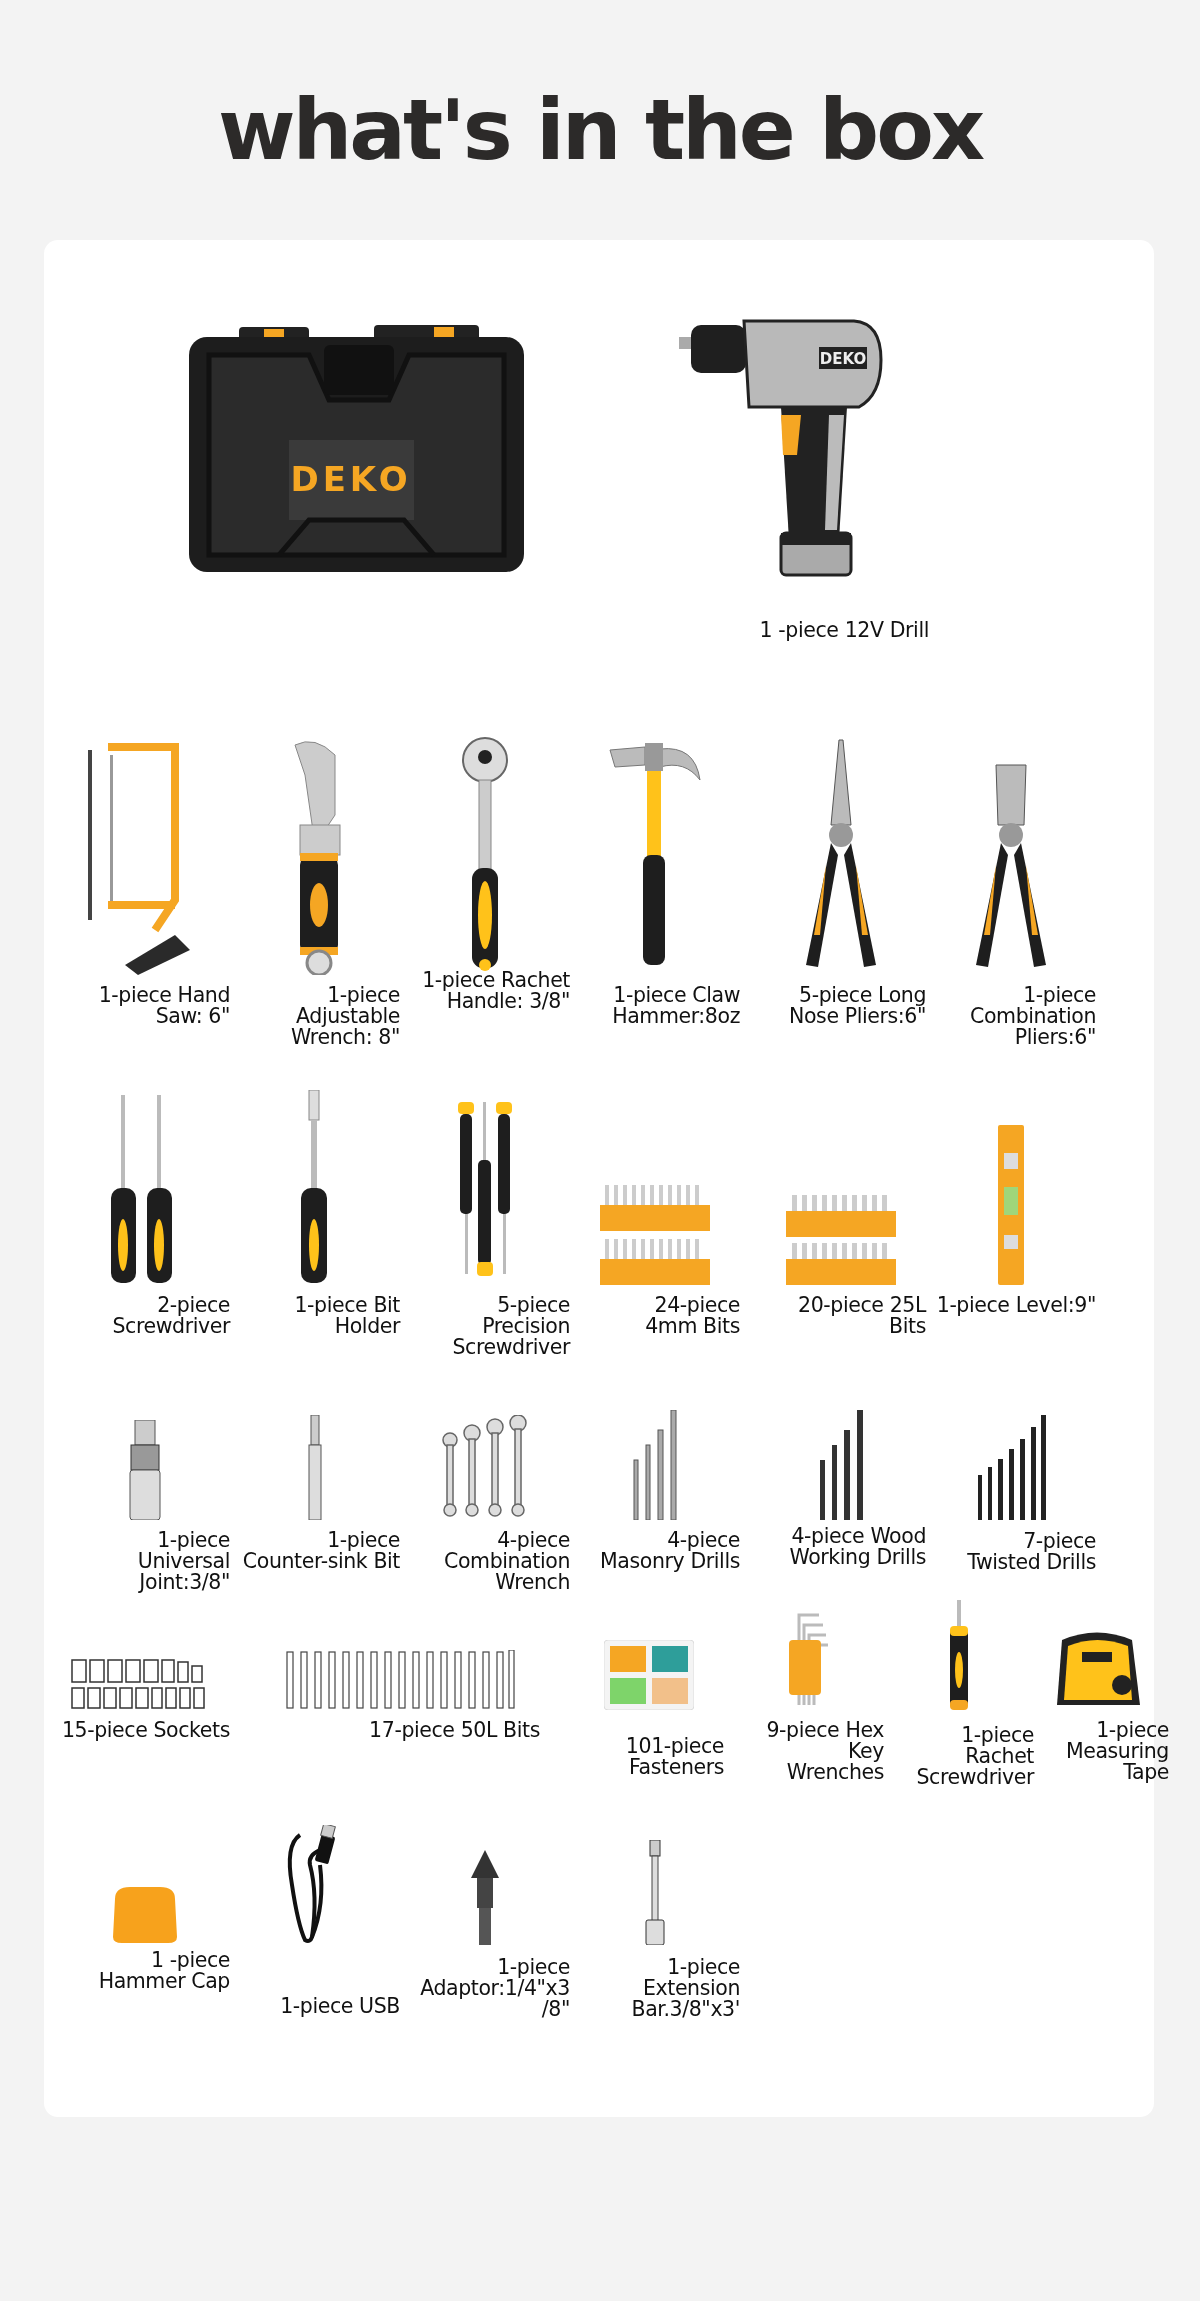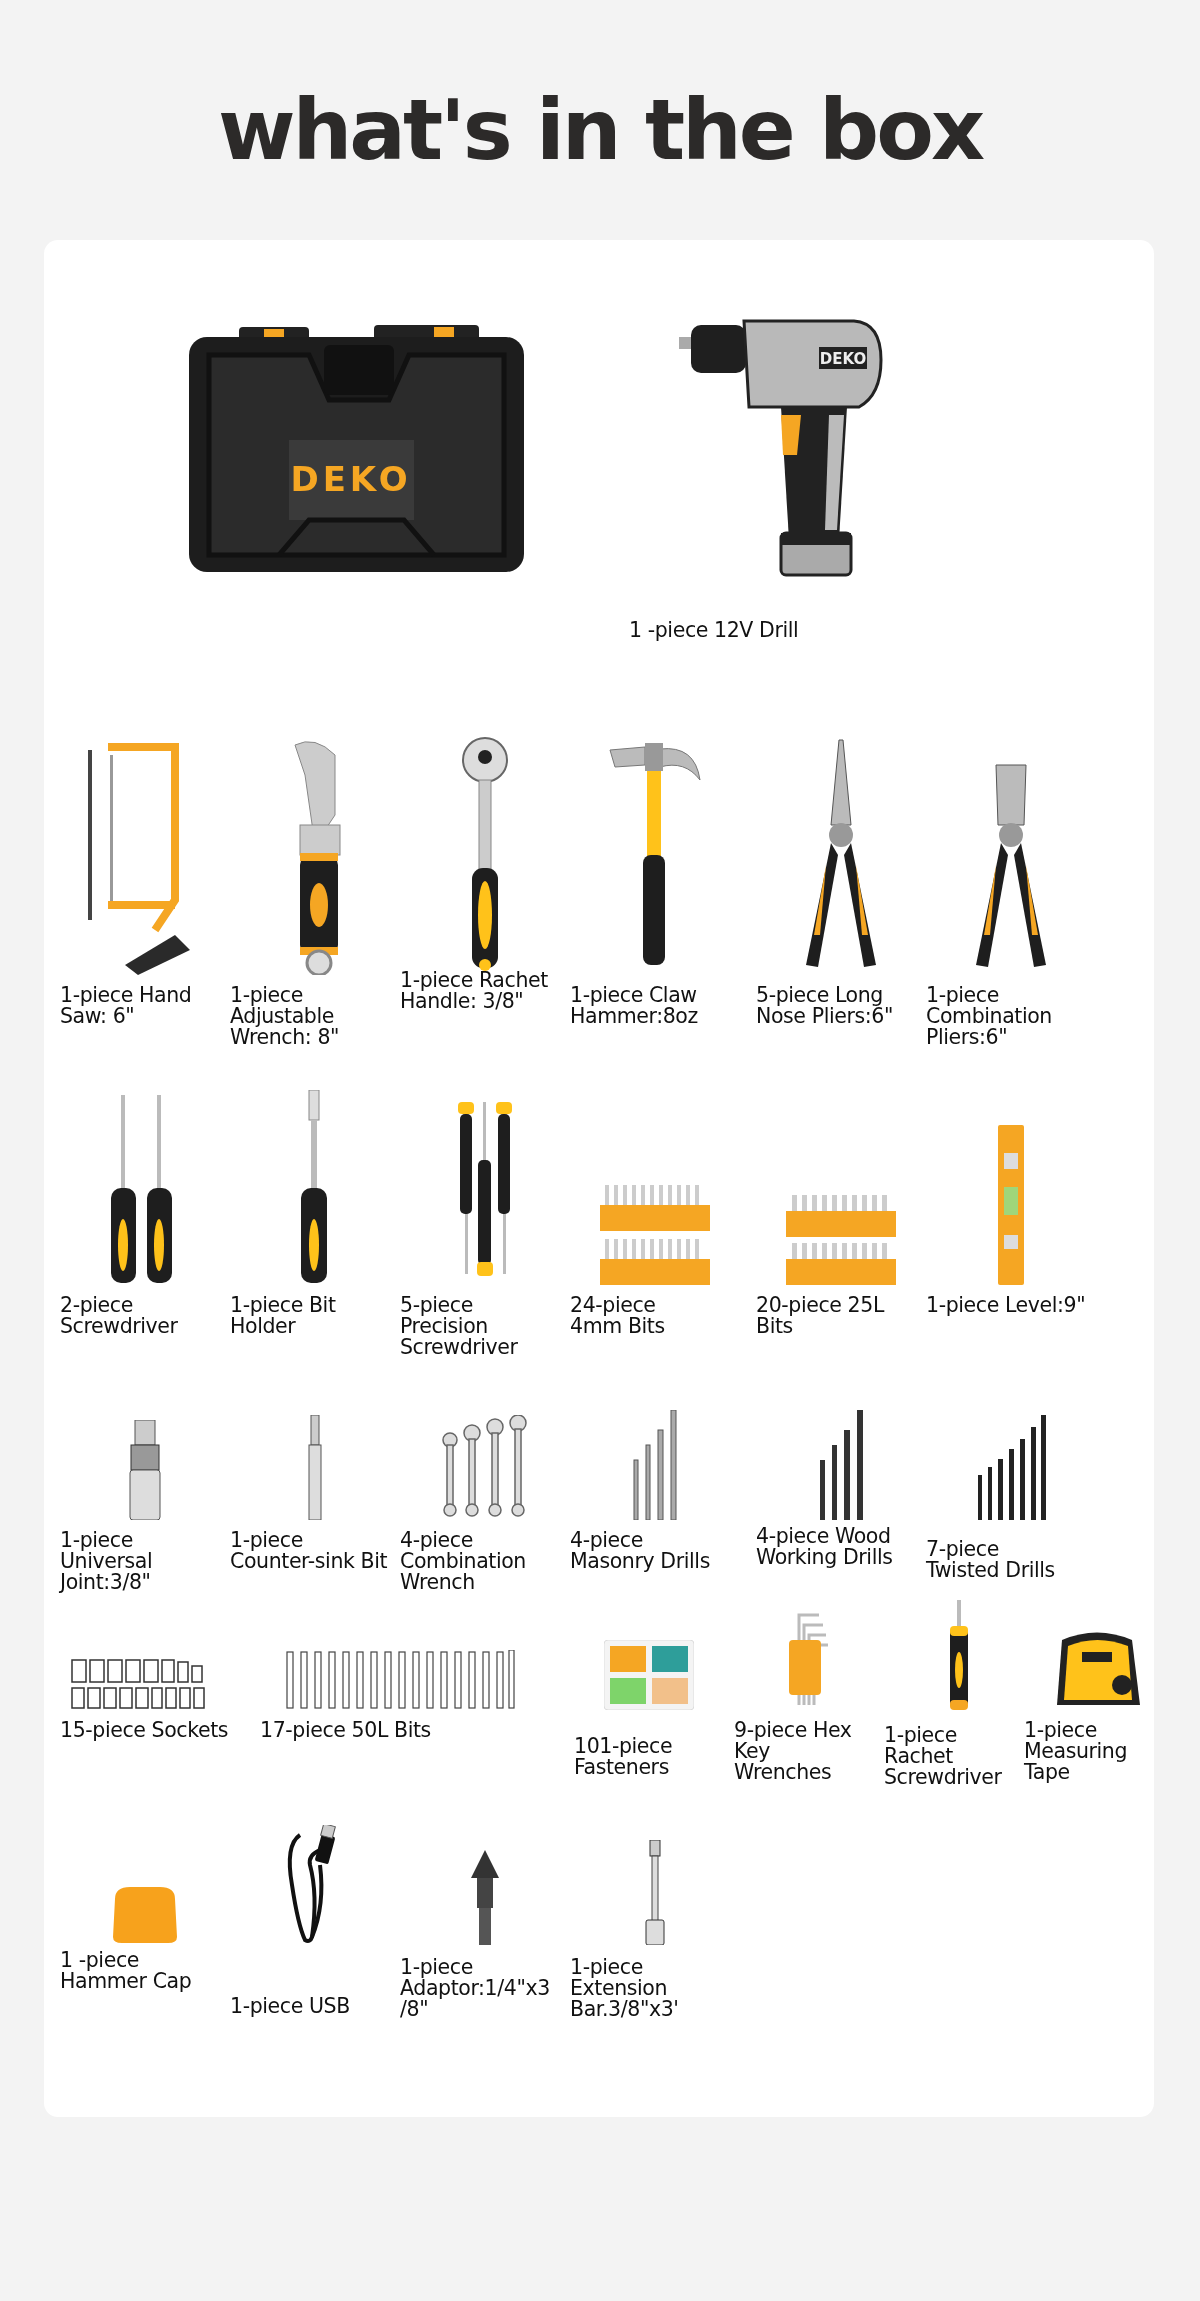--- a/index.html
+++ b/index.html
@@ -12,21 +12,21 @@
     letter-spacing: -3px; color: #2c2a29; line-height: 1;
   }
   .card {
     position: absolute; left: 44px; top: 240px; width: 1110px; height: 1877px;
     background: #fff; border-radius: 14px;
   }
   .item { position: absolute; text-align: center; }
   .item .pic { position: absolute; left: 0; right: 0; display: flex; align-items: flex-end; justify-content: center; }
   .item .label {
     position: absolute; left: -10px; right: -10px; font-size: 20.5px; line-height: 21px;
-    color: #111; white-space: pre-line; text-align: left;
+    color: #111; white-space: pre-line; text-align: right;
     font-family: "DejaVu Sans", sans-serif; letter-spacing: -0.4px;
   }
   svg { display: block; }
 </style>
 </head>
 <body>
 
 <div class="title">what's in the box</div>
 
 <div class="card">
@@ -369,21 +369,21 @@
           <rect x="2" y="60" width="4" height="45"></rect>
             <rect x="12" y="52" width="4" height="53"></rect>
             <rect x="22" y="44" width="5" height="61"></rect>
             <rect x="33" y="34" width="5" height="71"></rect>
             <rect x="44" y="24" width="5" height="81"></rect>
             <rect x="55" y="12" width="5" height="93"></rect>
             <rect x="65" y="0" width="5" height="105"></rect>
         </g>
       </svg>
     </div>
-    <div class="label" style="top:134px;">7-piece
+    <div class="label" style="top:126px;">7-piece
 Twisted Drills</div>
   </div>
 
   <div class="item" style="left:26px; top:1410px; width:150px;">
     <div class="pic" style="top:0; height:60px;">
       <svg width="150" height="52" viewBox="0 0 150 52">
         <g fill="#fff" stroke="#333" stroke-width="1.5">
           <rect x="2" y="2" width="14" height="22"></rect>
             <rect x="20" y="2" width="14" height="22"></rect>
             <rect x="38" y="2" width="14" height="22"></rect>

